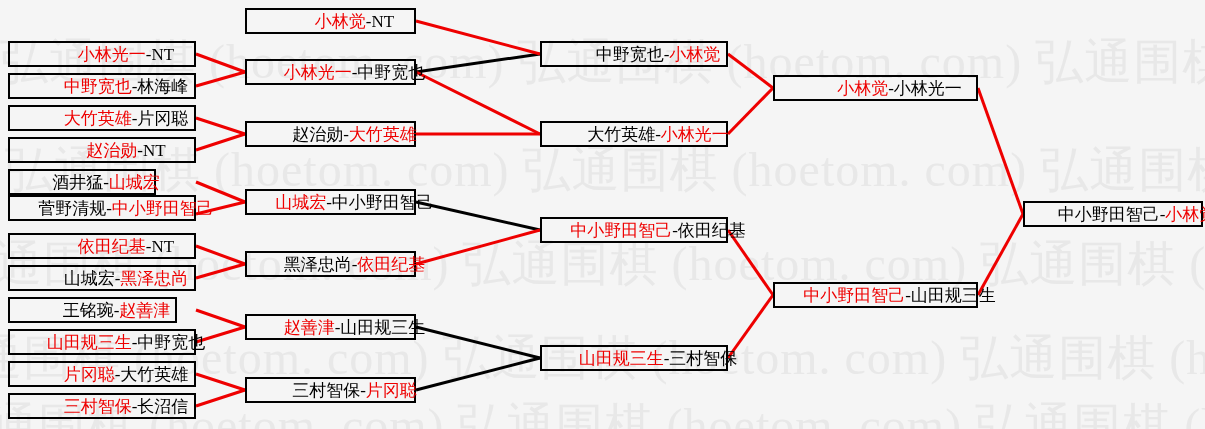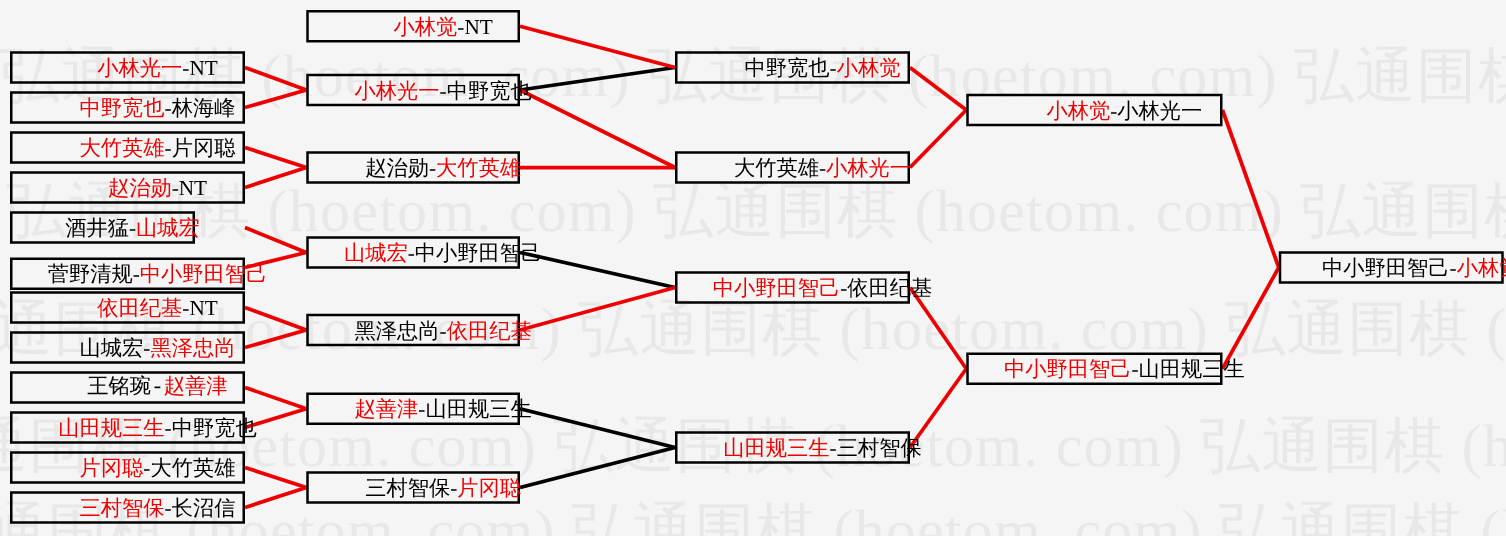--- a/index.html
+++ b/index.html
@@ -78,36 +78,36 @@
       <div class="match" style="left: 8px; top: 137px; width: 188px;">
         <span class="red">赵治勋</span>
         <span class="blk">-</span>
         <span class="blk">NT</span>
       </div>
       <div class="match" style="left: 8px; top: 169px; width: 148px;">
         <span class="blk">酒井猛</span>
         <span class="blk">-</span>
         <span class="red">山城宏</span>
       </div>
-      <div class="match" style="left: 8px; top: 206px; width: 188px;">
+      <div class="match" style="left: 8px; top: 195px; width: 188px;">
         <span class="blk">菅野清规</span>
         <span class="blk">-</span>
         <span class="red">中小野田智己</span>
       </div>
       <div class="match" style="left: 8px; top: 233px; width: 188px;">
         <span class="red">依田纪基</span>
         <span class="blk">-</span>
         <span class="blk">NT</span>
       </div>
       <div class="match" style="left: 8px; top: 265px; width: 188px;">
         <span class="blk">山城宏</span>
         <span class="blk">-</span>
         <span class="red">黑泽忠尚</span>
       </div>
-      <div class="match" style="left: 8px; top: 297px; width: 188px; font-family: Liberation Mono, monospace;">
+      <div class="match" style="left: 8px; top: 297px; width: 169px;">
         <span class="blk">王铭琬</span>
         <span class="blk">-</span>
         <span class="red">赵善津</span>
       </div>
       <div class="match" style="left: 8px; top: 329px; width: 188px;">
         <span class="red">山田规三生</span>
         <span class="blk">-</span>
         <span class="blk">中野宽也</span>
       </div>
       <div class="match" style="left: 8px; top: 361px; width: 188px;">

